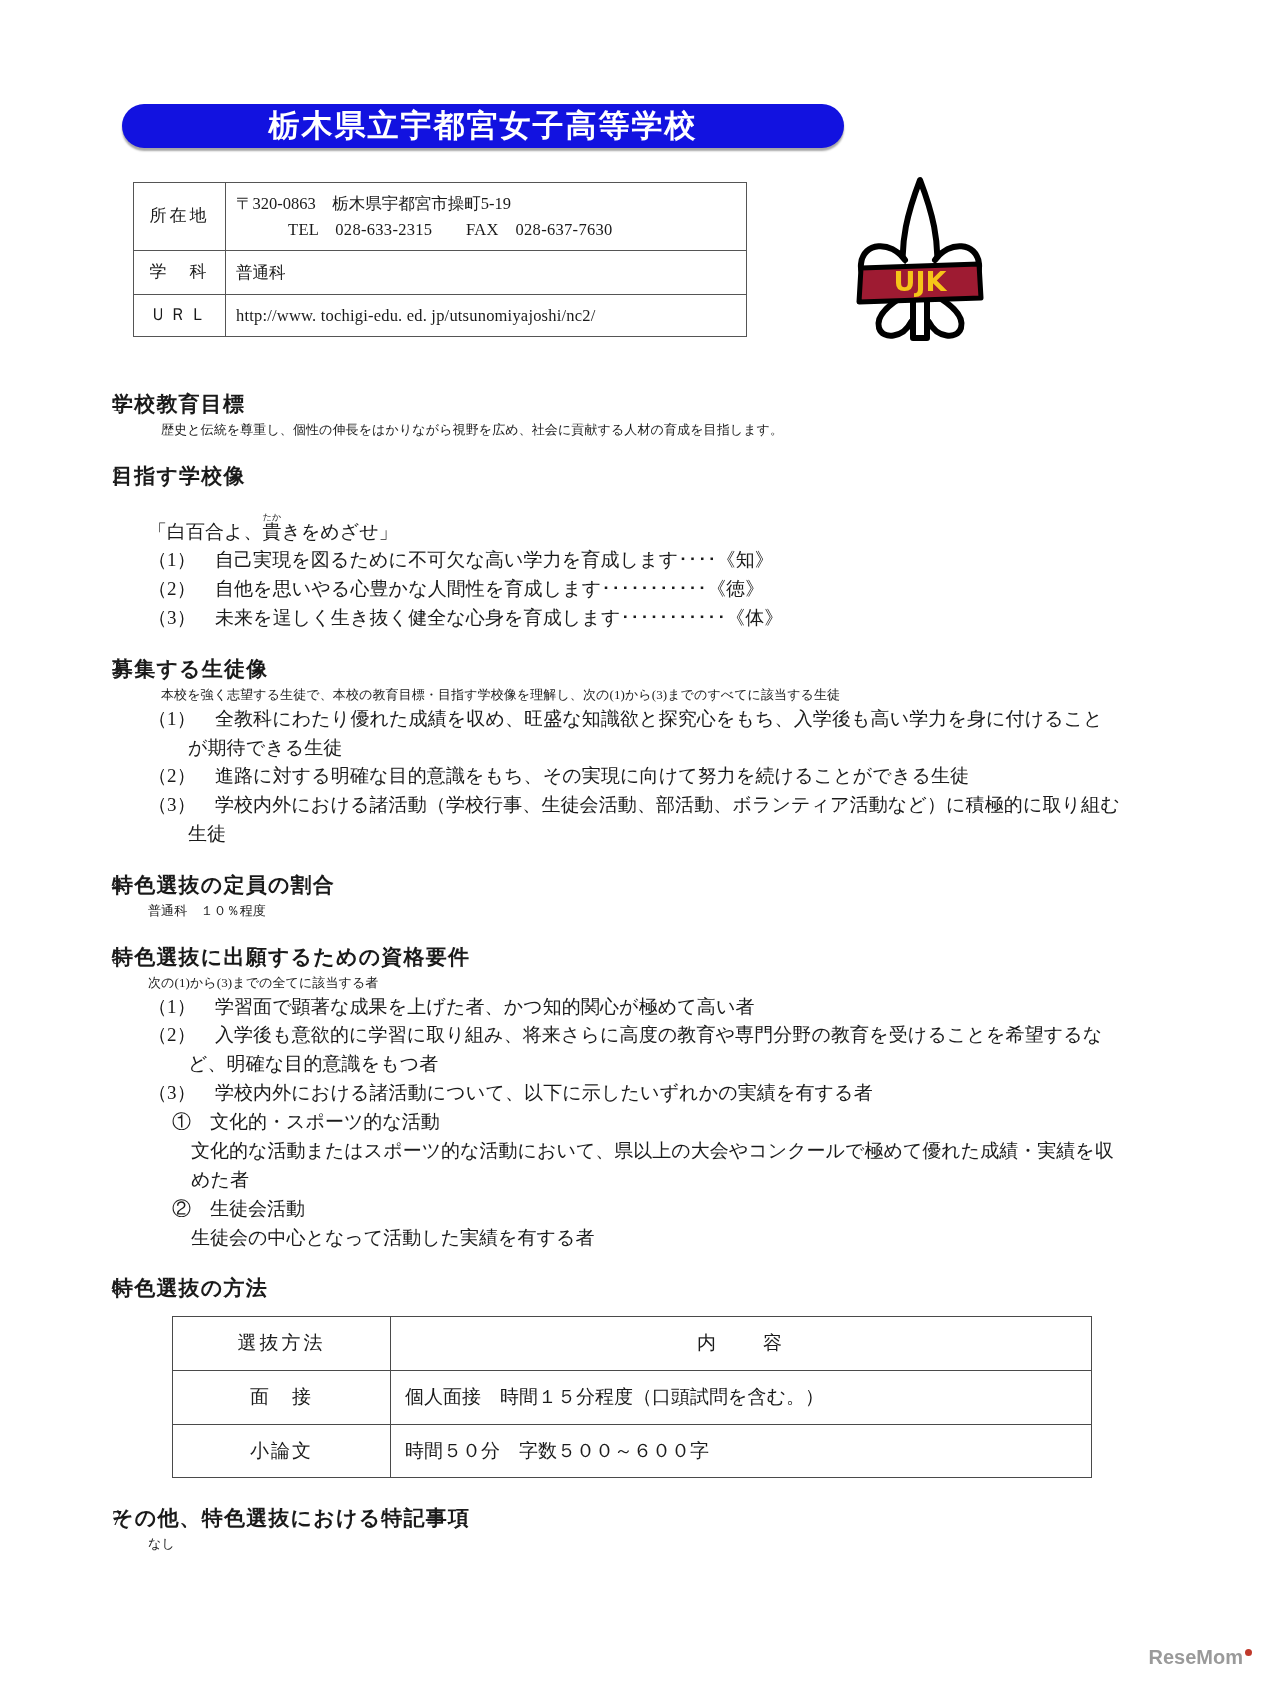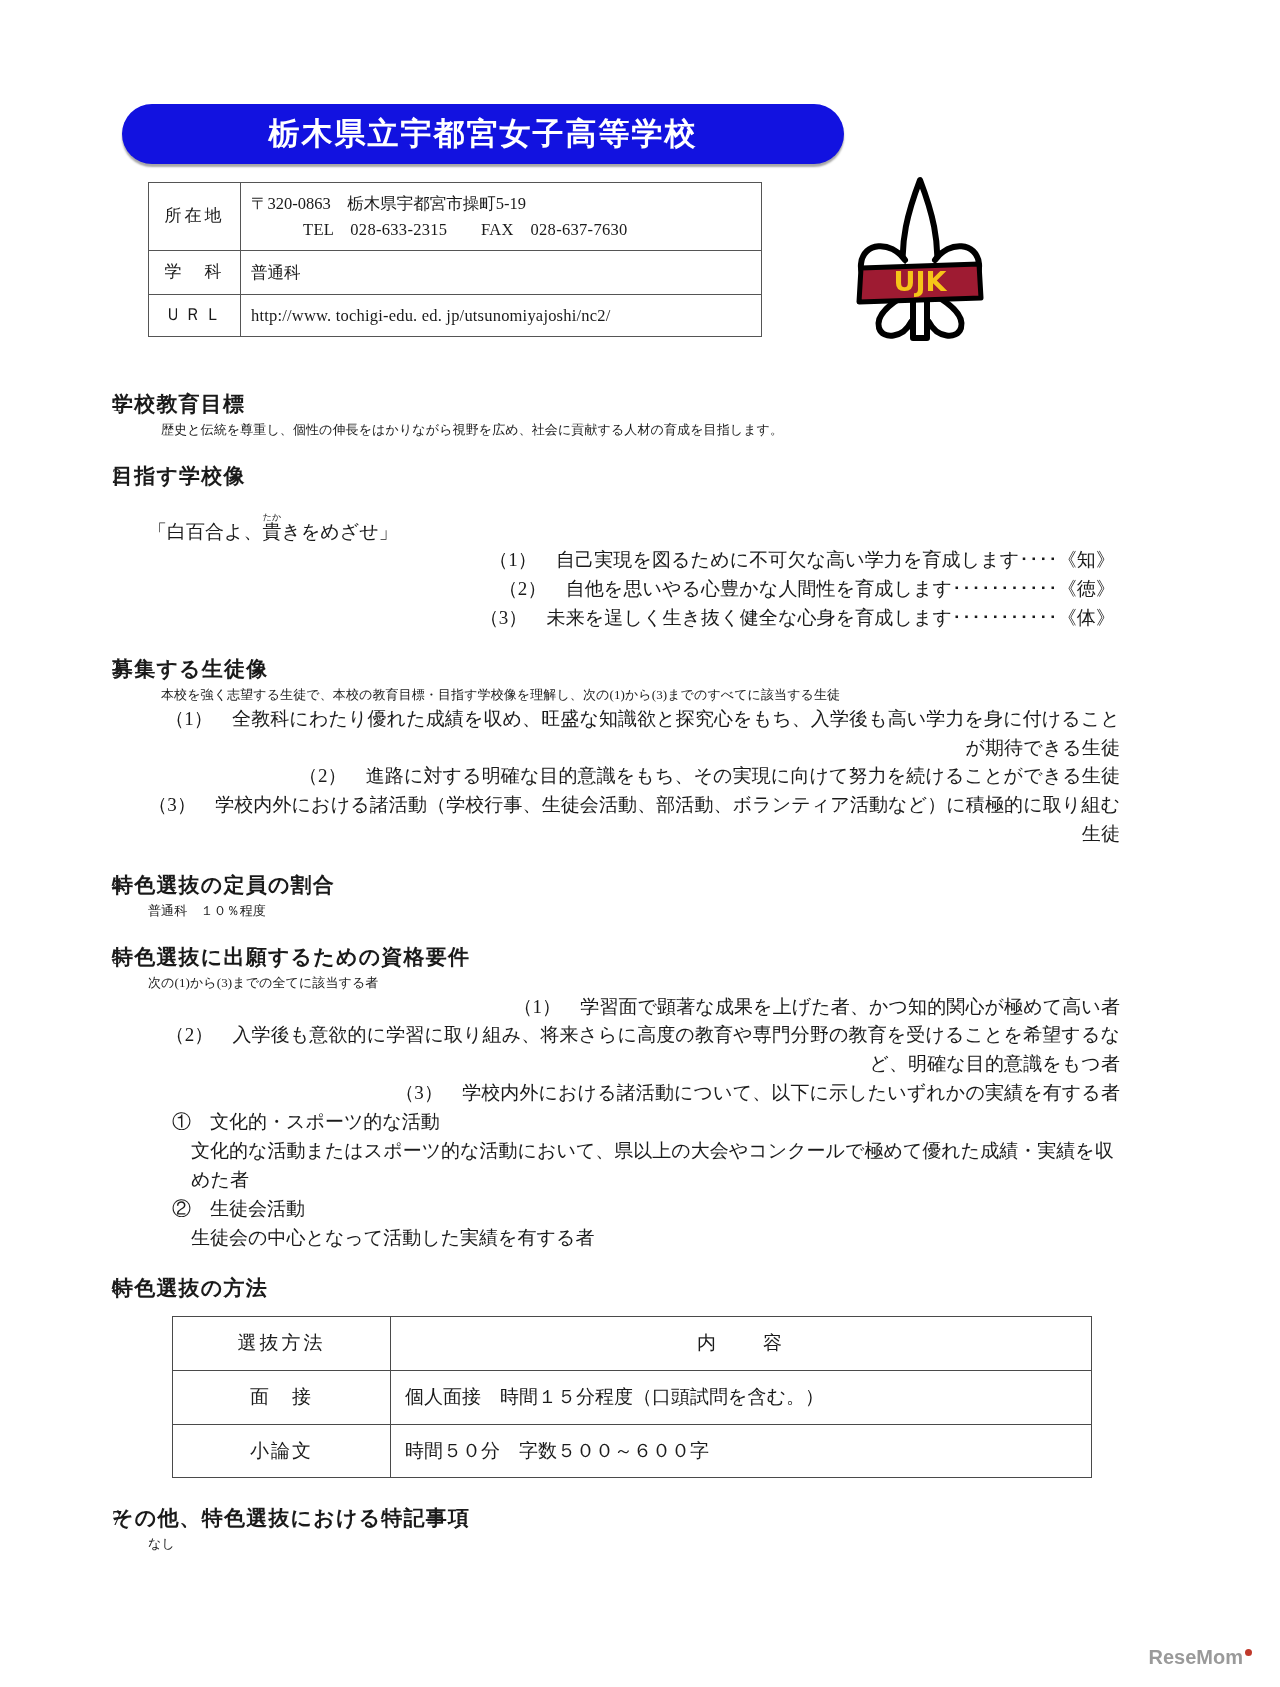--- a/index.html
+++ b/index.html
@@ -13,39 +13,39 @@
     position: relative;
     overflow: hidden;
   }
 
   .page { position: relative; width: 1280px; height: 1687px; padding: 0; }
 
   
   .title-banner {
     position: absolute;
     left: 122px; top: 104px;
-    width: 722px; height: 60px;
+    width: 722px; height: 44px;
     background: #1212e0;
     border-radius: 30px;
     display: flex; align-items: center; justify-content: center;
     box-shadow: 0 3px 2px rgba(0,0,0,0.35);
   }
   .title-banner .title-text {
     color: #ffffff;
     font-family: "DejaVu Sans", "Liberation Sans", sans-serif;
     font-weight: bold;
     font-size: 31px;
     letter-spacing: 2px;
     white-space: nowrap;
   }
 
   
   .info-table {
     position: absolute;
-    left: 148px; top: 182px;
+    left: 133px; top: 182px;
     width: 614px;
     border-collapse: collapse;
     background: #fff;
   }
   .info-table td {
     border: 1px solid #555;
     padding: 6px 10px;
     font-size: 17px;
     vertical-align: middle;
     line-height: 1.55;
@@ -111,21 +111,20 @@
     margin: 0;
     padding: 0;
     list-style: none;
   }
   .numbered li {
     font-size: 19px;
     line-height: 1.52;
     padding-left: 2.1em;
     text-indent: -2.1em;
     letter-spacing: 0.1px;
-    text-align: right;
   }
   .sub-list { margin: 0; padding: 0 0 0 1.5em; list-style: none; }
   .sub-list li {
     font-size: 19px;
     line-height: 1.52;
     padding-left: 2.2em;
     text-indent: -2.2em;
   }
   .sub-list li.cont { text-indent: 0; padding-left: 1.0em; }
   .motto { font-size: 19px; line-height: 1.5; margin: 0; }

